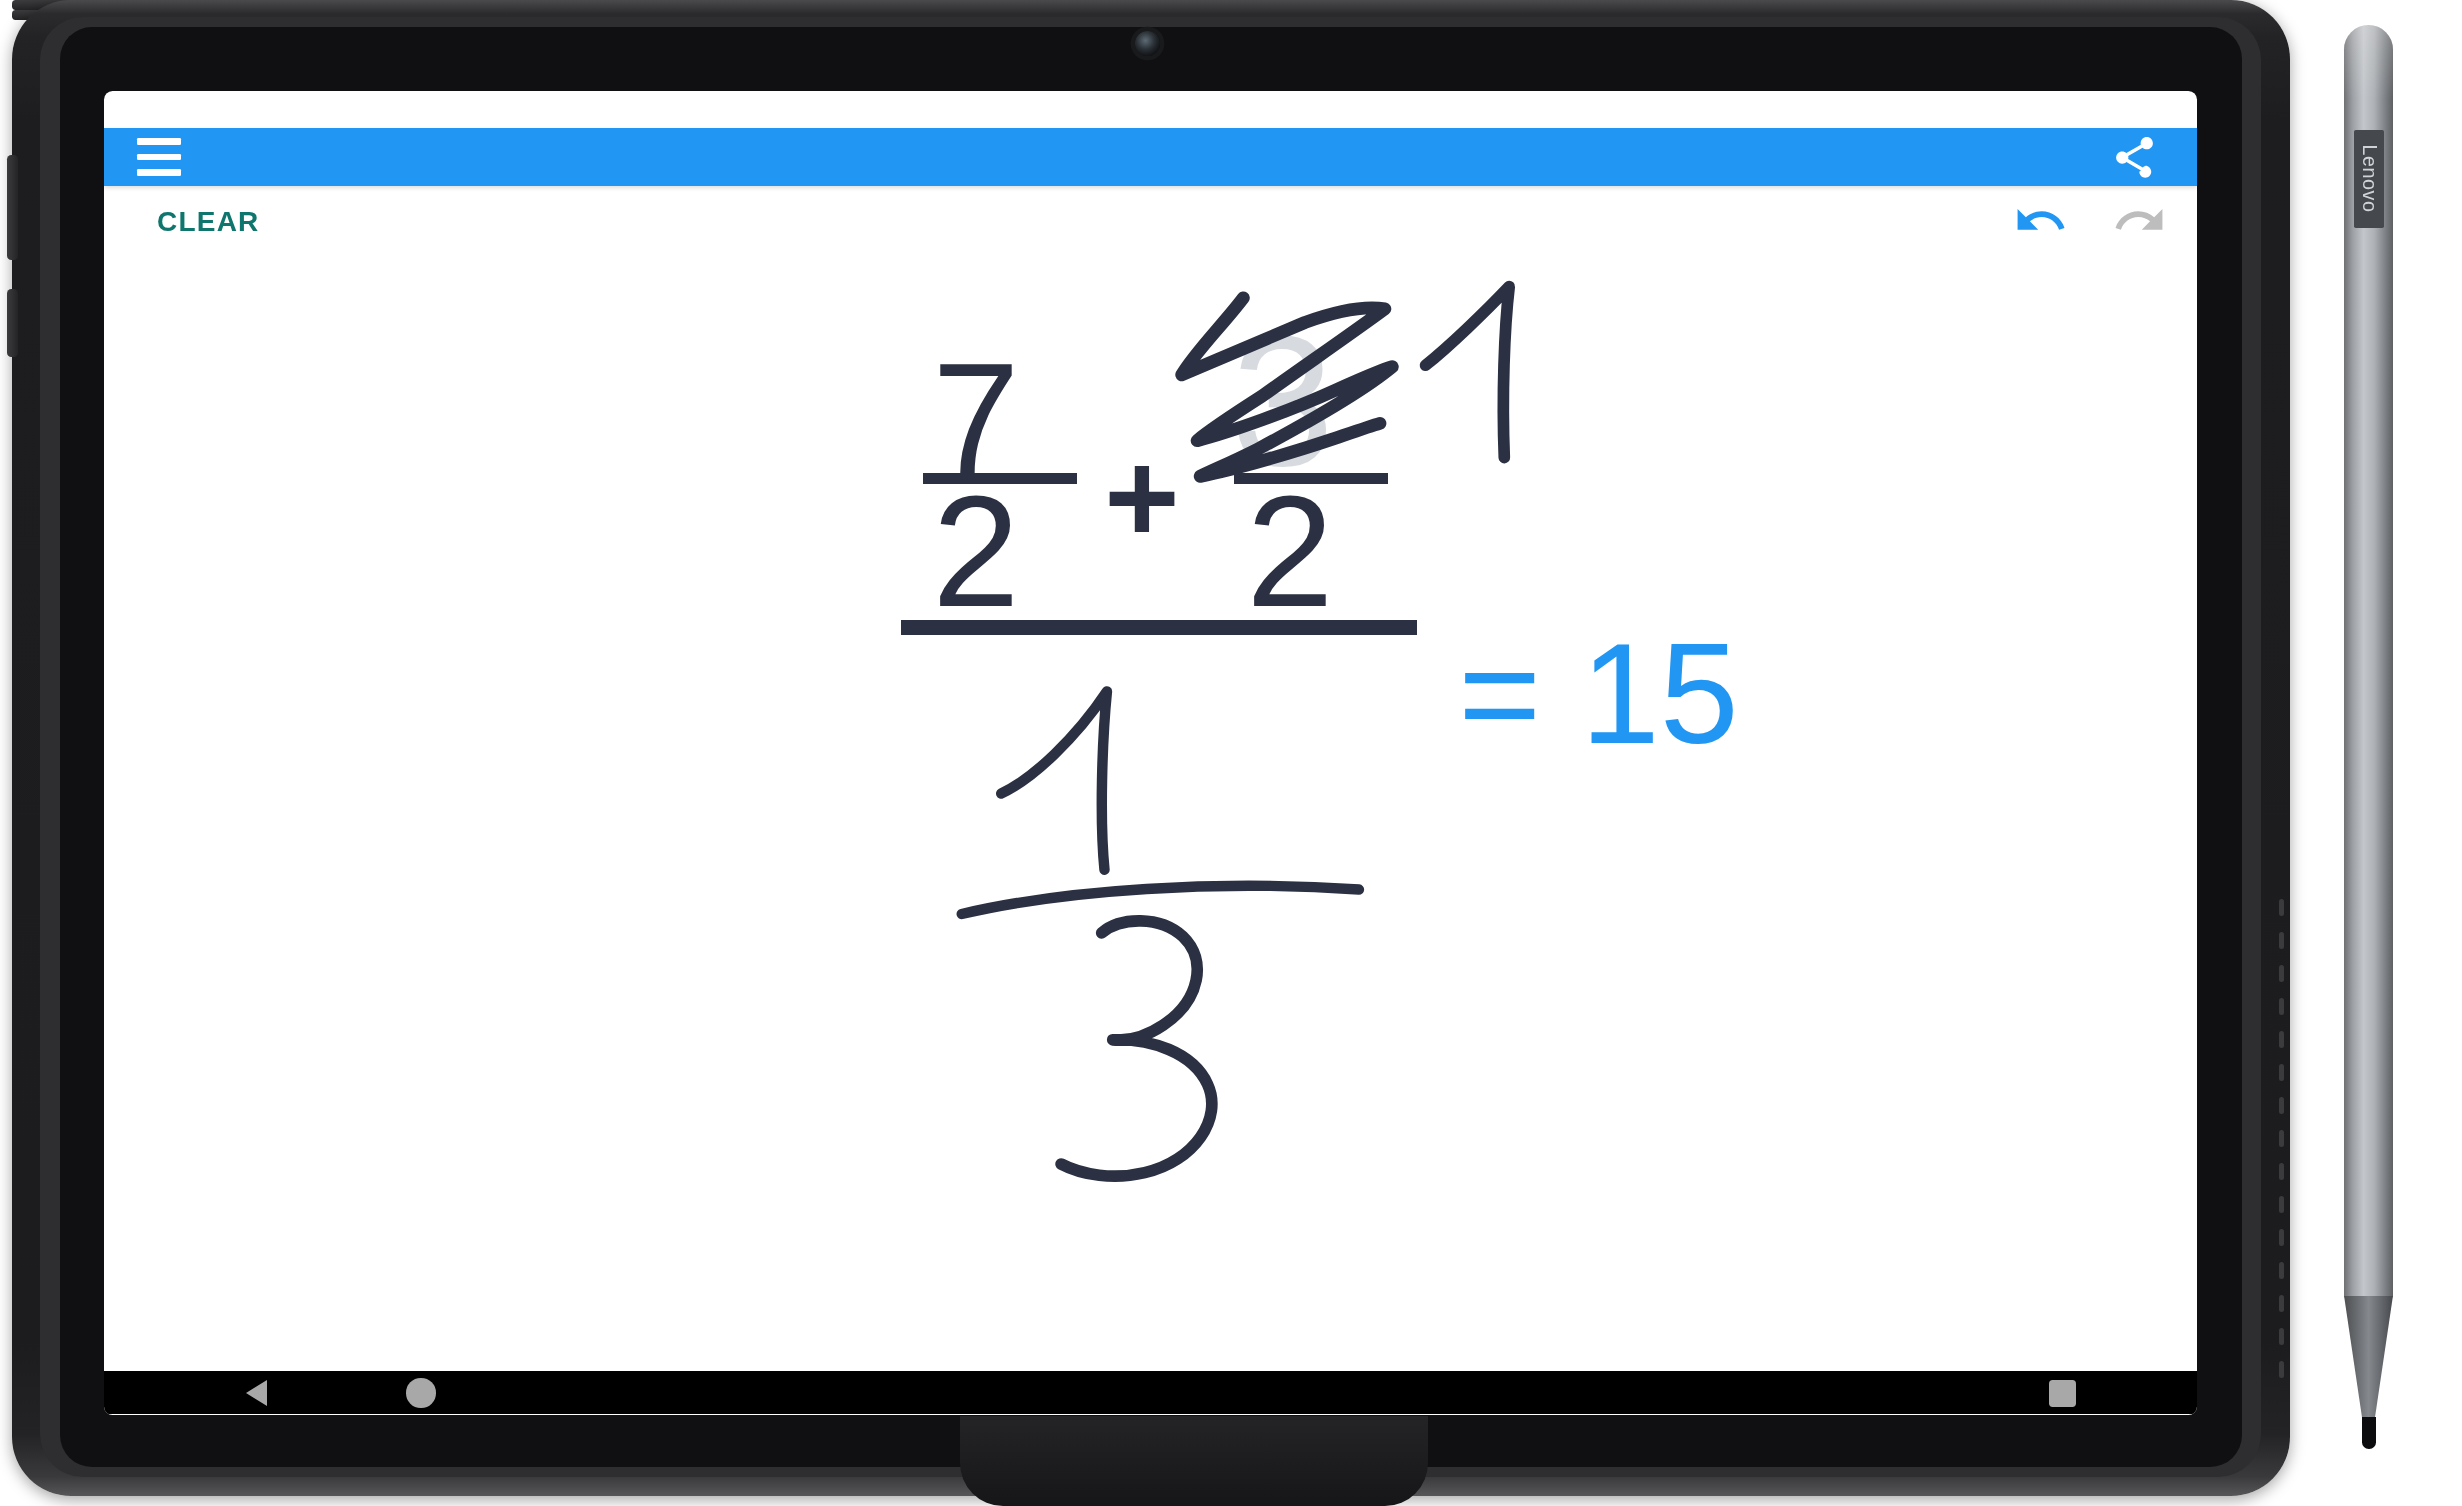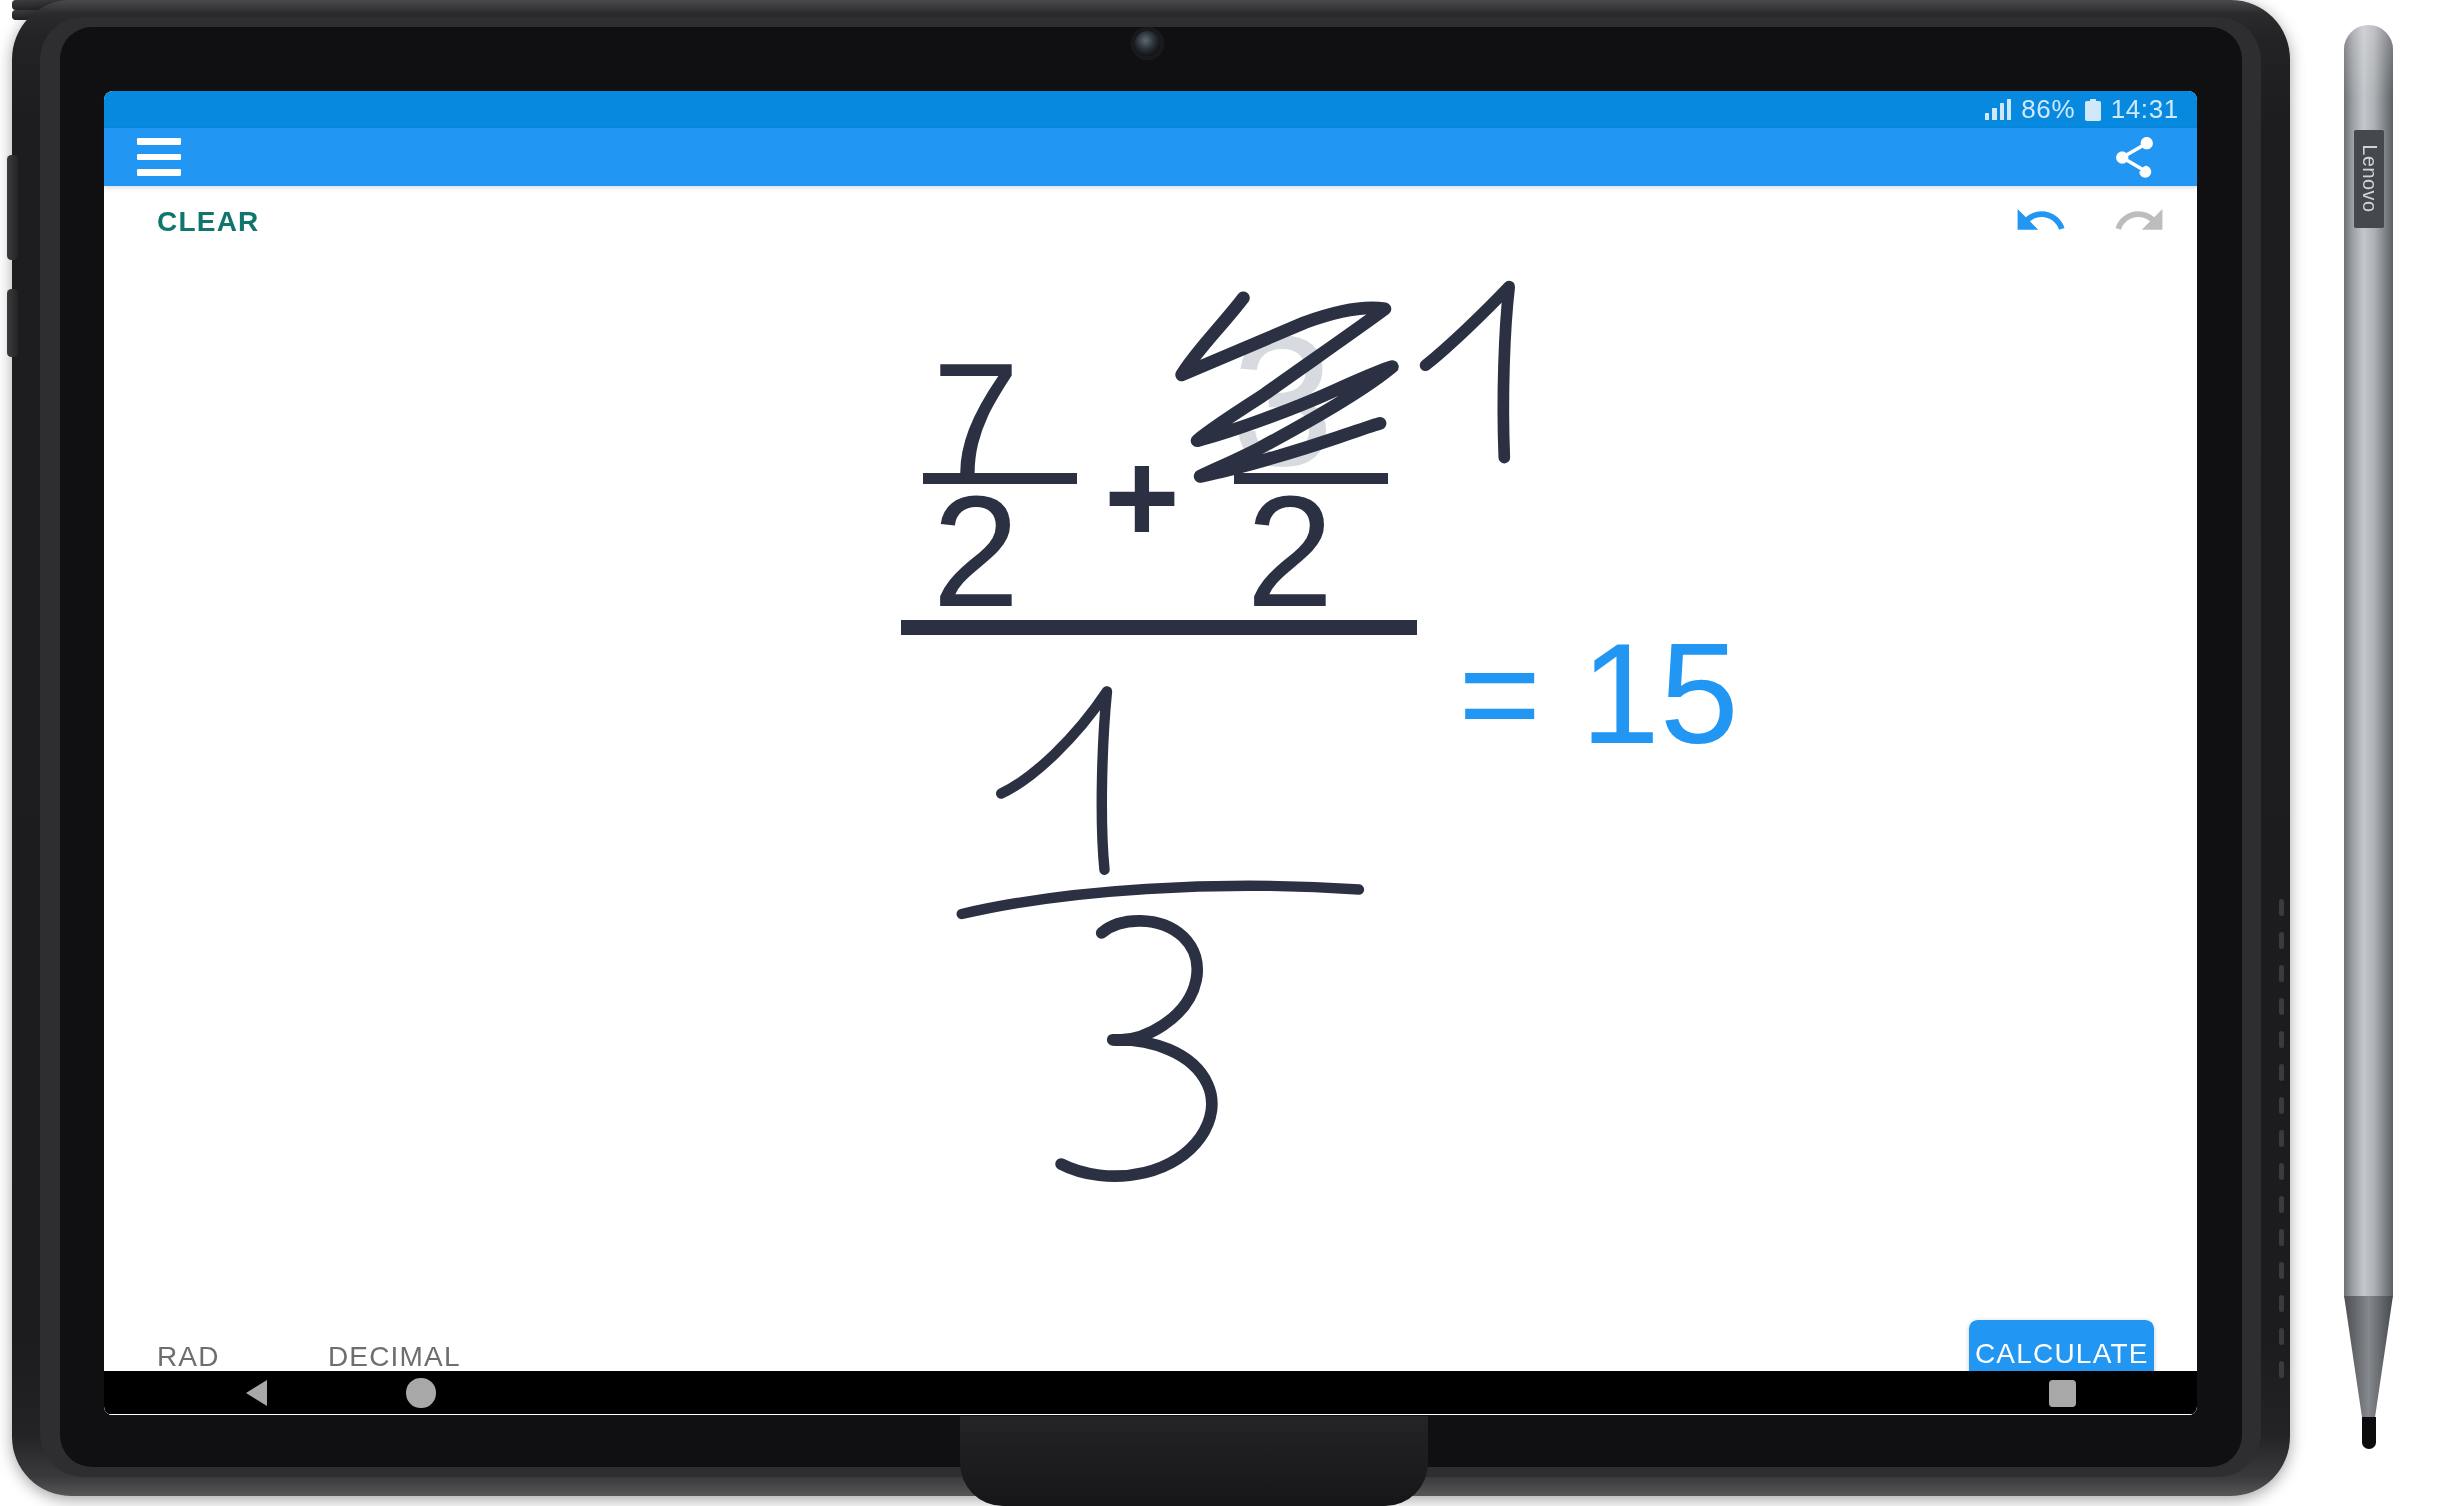--- a/index.html
+++ b/index.html
@@ -236,34 +236,20 @@
     <i></i>
       <i></i>
       <i></i>
       <i></i>
       <i></i>
   </div>
   <div class="rear-cam-hump"></div>
 
   <div id="screen">
 
-    <div id="status-bar">
-      <span class="signal-icon">
-        <i></i>
-          <i></i>
-          <i></i>
-          <i></i>
-      </span>
-      <span class="sb-text">86%</span>
-      <span class="battery-icon">
-        <span class="cap"></span>
-          <span class="body"></span>
-      </span>
-      <span class="sb-text">14:31</span>
-    </div>
 
     <div id="app-bar">
       <div id="menu-button">
         <i></i>
           <i></i>
           <i></i>
       </div>
       <div id="share-button">
         <svg width="49" height="49" viewBox="0 0 24 24">
           <path fill="#ffffff" d="M18 16.08c-.76 0-1.44.3-1.96.77L8.91 12.7c.05-.23.09-.46.09-.7s-.04-.47-.09-.7l7.05-4.11c.54.5 1.25.81 2.04.81 1.66 0 3-1.34 3-3s-1.34-3-3-3-3 1.34-3 3c0 .24.04.47.09.7L8.04 9.81C7.5 9.31 6.79 9 6 9c-1.66 0-3 1.34-3 3s1.34 3 3 3c.79 0 1.5-.31 2.04-.81l7.12 4.16c-.05.21-.8.43-.8.65 0 1.61 1.31 2.92 2.92 2.92s2.92-1.31 2.92-2.92-1.31-2.92-2.92-2.92z"></path>
@@ -342,25 +328,20 @@
           <g fill="none" stroke="#2b3142" stroke-width="19" stroke-linecap="round" stroke-linejoin="round">
             <path d="M90 42 C120 16, 185 14, 222 48 C262 86, 250 152, 190 192
                      C160 212, 130 218, 108 216 C170 214, 238 236, 262 288
                      C288 344, 240 414, 160 432 C110 444, 58 436, 24 418"></path>
           </g>
         </svg>
       </div>
 
     </div>
 
-    <div id="bottom-bar">
-      <div id="rad-toggle" class="mode-toggle">RAD</div>
-      <div id="decimal-toggle" class="mode-toggle">DECIMAL</div>
-      <div id="calculate-button">CALCULATE</div>
-    </div>
 
     <div id="nav-bar">
       <div id="nav-back">
         <div class="tri"></div>
       </div>
       <div id="nav-home"></div>
       <div id="nav-recents"></div>
     </div>
 
   </div>

